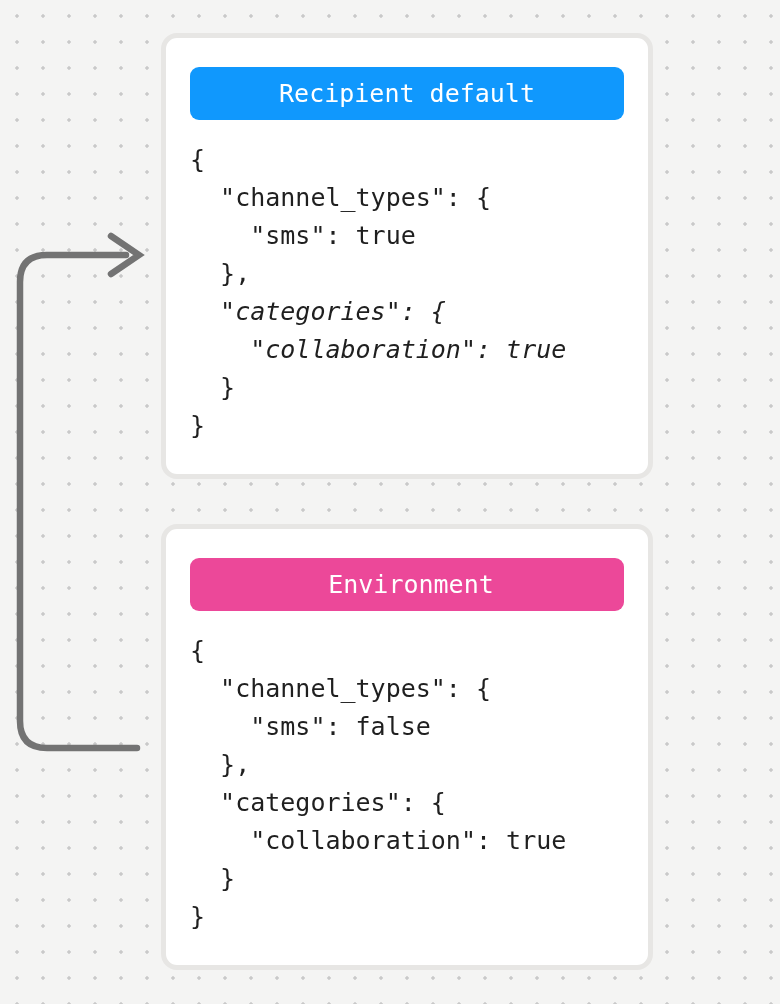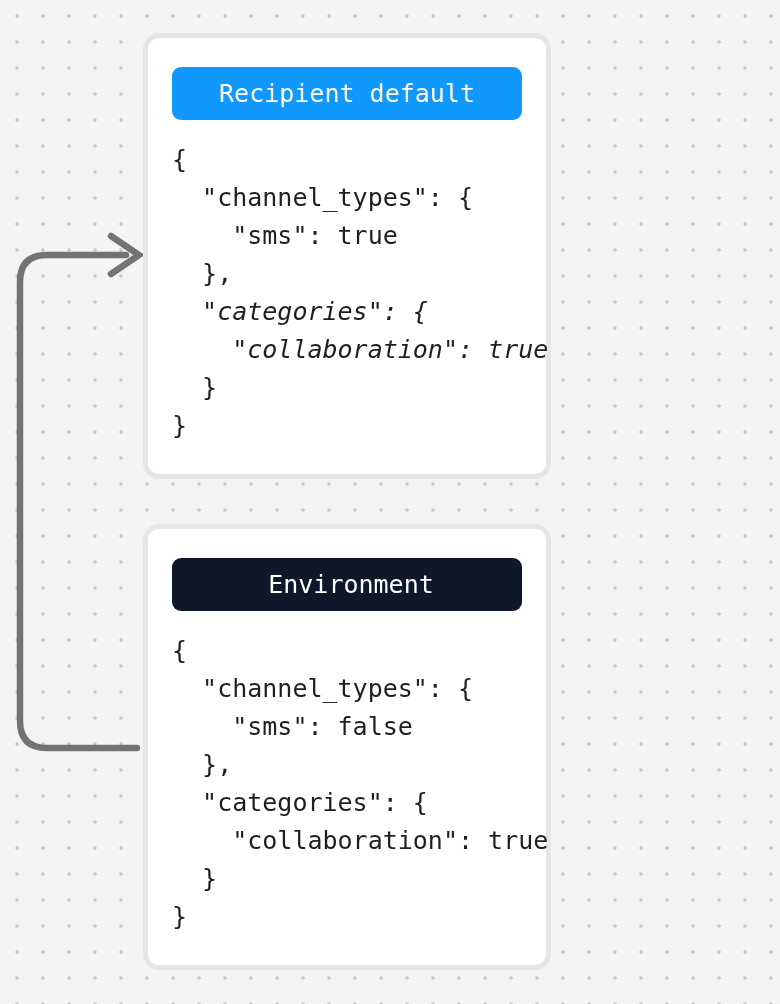--- a/index.html
+++ b/index.html
@@ -22,22 +22,22 @@
   }
   .arrow-stroke {
     fill: none;
     stroke: #737373;
     stroke-width: 6.5;
     stroke-linecap: round;
   }
   .arrow-head { stroke-linejoin: miter; }
   .card {
     position: absolute;
-    left: 143px;
-    width: 408px;
+    left: 161px;
+    width: 492px;
     box-sizing: border-box;
     background: #ffffff;
     border: 5px solid #e7e6e4;
     border-radius: 16px;
   }
   .card-top { top: 33px; height: 446px; }
   .card-bottom { top: 524px; height: 446px; }
   .card-header {
     margin: 29px 24px 0 24px;
     height: 53px;
@@ -73,21 +73,21 @@
     <div class="code-line">    "sms": true</div>
     <div class="code-line">  },</div>
     <div class="code-line em">  "categories": {</div>
     <div class="code-line em">    "collaboration": true</div>
     <div class="code-line">  }</div>
     <div class="code-line">}</div>
   </div>
 </section>
 
 <section class="card card-bottom">
-  <header class="card-header" style="background-color: #0f172a; padding-left: 8px;">Environment</header>
+  <header class="card-header" style="background-color: #ec4899; padding-left: 8px;">Environment</header>
   <div class="code" style="color: rgb(31, 31, 31);">
     <div class="code-line">{</div>
     <div class="code-line">  "channel_types": {</div>
     <div class="code-line">    "sms": false</div>
     <div class="code-line">  },</div>
     <div class="code-line">  "categories": {</div>
     <div class="code-line">    "collaboration": true</div>
     <div class="code-line">  }</div>
     <div class="code-line">}</div>
   </div>

